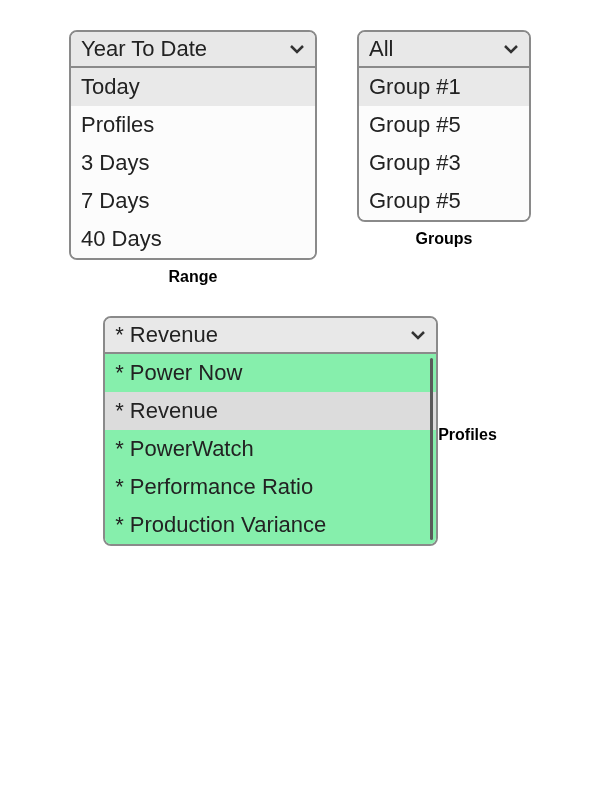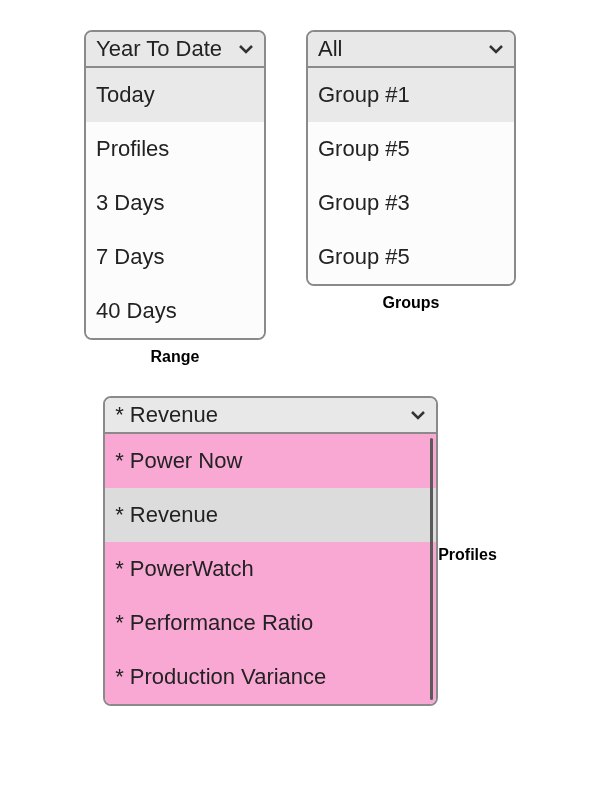--- a/index.html
+++ b/index.html
@@ -53,45 +53,45 @@
     }
     .chevron svg {
       width: 16px;
       height: 12px;
       display: block;
     }
     .dropdown-list {
       background: #fcfcfc;
     }
     .dropdown-item {
-      padding: 14px 10px;
+      padding: 6px 10px;
       font-size: 22px;
       color: #222;
       cursor: pointer;
     }
     .dropdown-item.highlight {
       background: #e9e9e9;
     }
     
-    .range-dd { width: 182px; }
-    .groups-dd { width: 210px; }
+    .range-dd { width: 248px; }
+    .groups-dd { width: 174px; }
     .profiles-dd { width: 335px; }
 
     .center-row {
       display: flex;
       justify-content: center;
     }
     .profiles-block {
       display: flex;
       flex-direction: row;
       align-items: center;
     }
     .profiles-dd .dropdown-list {
       position: relative;
-      background: #f9a8d4;
+      background: #86efac;
     }
     .profiles-dd .dropdown-item {
       background: transparent;
     }
     .profiles-dd .dropdown-item.highlight {
       background: #dcdcdc;
     }
     .profiles-scroll {
       position: absolute;
       right: 3px;

